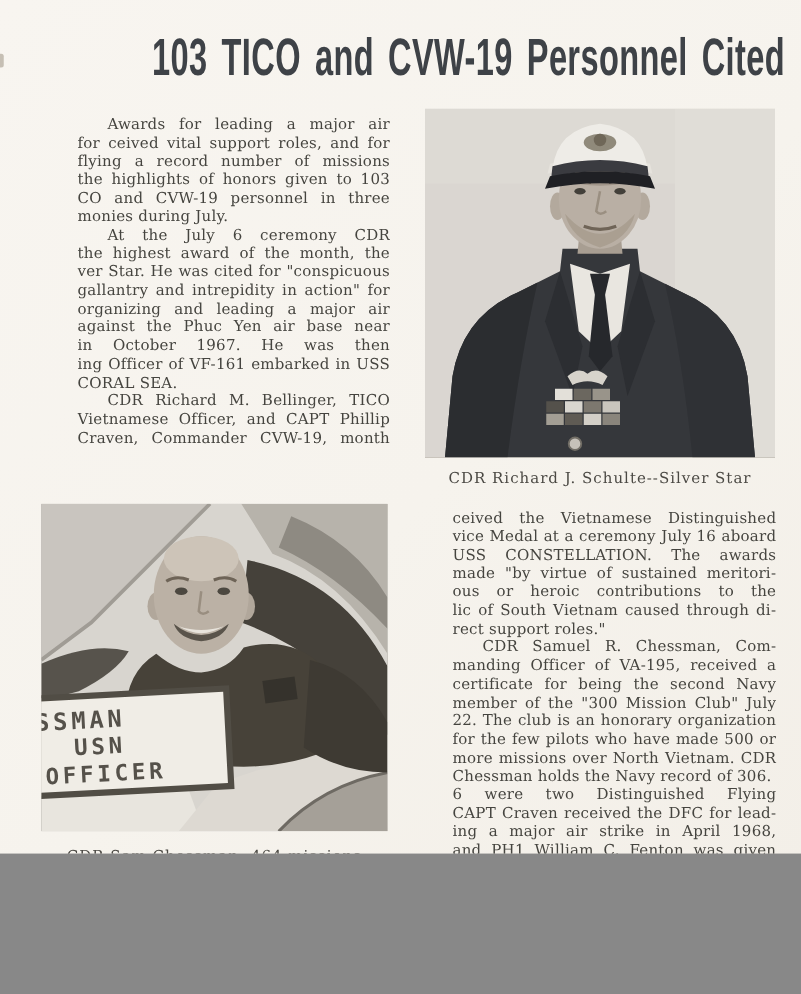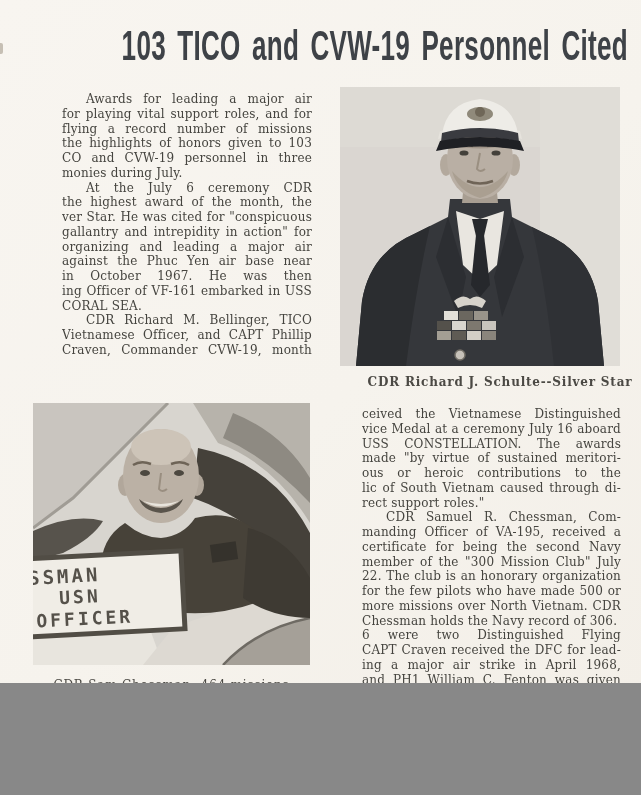--- a/index.html
+++ b/index.html
@@ -38,21 +38,21 @@
     box-shadow:inset 0 0 0 1px rgba(90,85,75,.28), inset 0 0 28px rgba(110,100,85,.18);
     background:#d8d4cf;
   }
   .photo svg{display:block;width:100%;height:100%;}
   .photo-schulte{left:340px;top:87px;width:280px;height:279px;}
   .photo-chessman{left:33px;top:403px;width:277px;height:262px;}
   .caption{
     position:absolute;text-align:center;
     font-size:12px;letter-spacing:0.8px;color:#4b4944;white-space:nowrap;
   }
-  .caption-schulte{left:360px;top:375px;width:280px;font-weight:bold;}
+  .caption-schulte{left:340px;top:375px;width:280px;}
   .caption-chessman{left:33px;top:678px;width:277px;}
   .page-number{
     position:absolute;left:285px;top:711px;width:60px;
     text-align:center;font-size:16px;color:#55524c;font-family:Liberation Mono, monospace;
   }
   .bottom-edge{
     position:absolute;left:8px;right:0;top:784px;height:8px;
     background:linear-gradient(to right,#9a9a96,#5a5b5e 30%,#55565a 70%,#606164);
     border-radius:4px 0 0 4px;
   }
@@ -75,21 +75,21 @@
 </style>
 </head>
 <body>
 
 <div class="page">
 
   <h1 class="title">103 TICO and CVW-19 Personnel Cited</h1>
 
   <div class="col col-left">
       <div class="tline ind">Awards for leading a major air strike,</div>
-      <div class="tline">for playing vital support roles, and for</div>
+      <div class="tline">for ceived vital support roles, and for</div>
       <div class="tline">flying a record number of missions were</div>
       <div class="tline">the highlights of honors given to 103 TI-</div>
       <div class="tline">CO and CVW-19 personnel in three cere-</div>
       <div class="tline nojust">monies during July.</div>
       <div class="tline ind">At the July 6 ceremony CDR Richard</div>
       <div class="tline">the highest award of the month, the Sil-</div>
       <div class="tline">ver Star. He was cited for "conspicuous</div>
       <div class="tline">gallantry and intrepidity in action" for</div>
       <div class="tline">organizing and leading a major air strike</div>
       <div class="tline">against the Phuc Yen air base near Hanoi</div>

